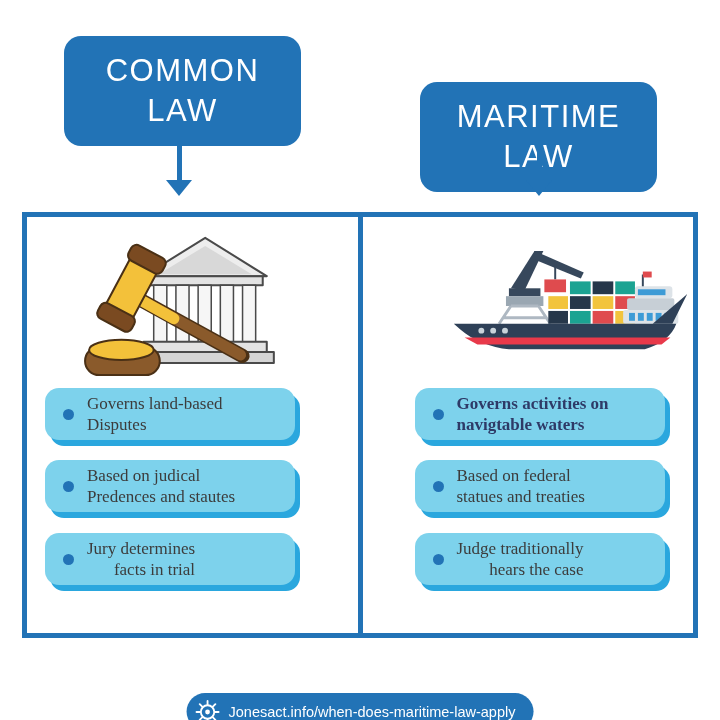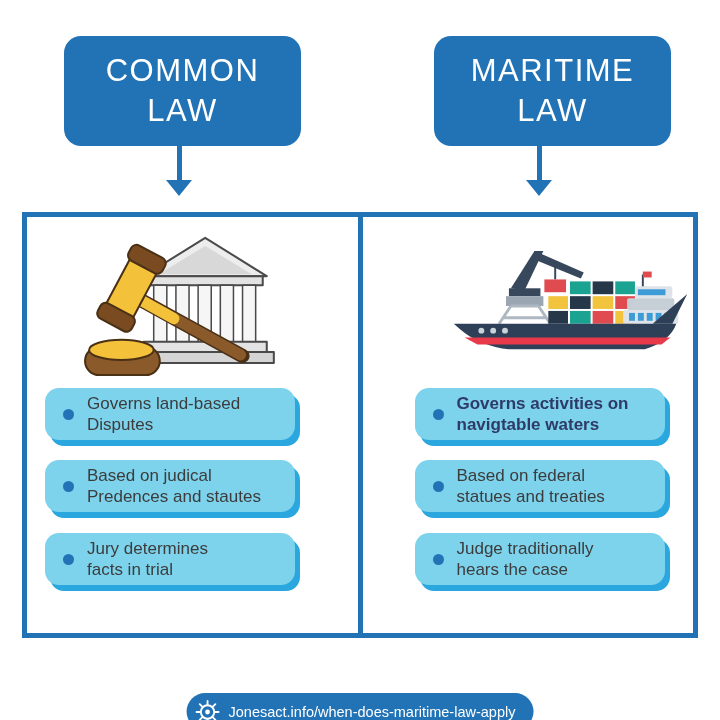--- a/index.html
+++ b/index.html
@@ -4,51 +4,51 @@
 <style>
   * { margin:0; padding:0; box-sizing:border-box; }
   html,body { width:720px; height:720px; background:#ffffff;
     font-family:"Liberation Sans", sans-serif; position:relative; overflow:hidden; }
 
   .header-box { position:absolute; top:36px; width:237px; height:110px;
     background:#2273B6; border-radius:17px; color:#ffffff;
     display:flex; flex-direction:column; align-items:center; justify-content:center;
     font-weight:normal; font-size:31px; letter-spacing:1.5px; line-height:1.28; text-align:center; }
   #header-left  { left:64px; }
-  #header-right { left:434px; }
+  #header-right { left:420px;margin-top:46px; }
   .header-box span { display:block; }
 
   .down-arrow { position:absolute; top:146px; width:26px; }
   .down-arrow .shaft { width:5px; height:34px; background:#2273B6; margin:0 auto; }
   .down-arrow .head { width:0; height:0; border-left:13px solid transparent;
     border-right:13px solid transparent; border-top:16px solid #2273B6; }
   #arrow-left  { left:166px; }
   #arrow-right { left:526px; }
 
   .main-box { position:absolute; left:22px; top:212px; width:676px; height:426px;
     border:5px solid #2273B6; background:#ffffff; display:flex; }
-  .panel-col { position:relative; flex:1 1 0; }
+  .panel-col { position:relative; flex:1 1 0;font-family:Liberation Serif, serif; }
   .divider { width:5px; background:#2273B6; flex:none; }
 
   .illus { position:absolute; }
   #courthouse-illus { left:52px; top:14px; width:212px; height:158px; }
   #ship-illus { left:86px; top:26px; width:238px; height:128px; }
 
   .pill { position:absolute; width:250px; height:52px; background:#7DD2EC;
     border-radius:14px; box-shadow:5px 6px 0 #2AA7DE;
     display:flex; align-items:center; gap:13px; padding:0 10px 0 18px; }
   .pill .dot { width:11px; height:11px; border-radius:50%; background:#2273B6; flex:none; }
   .pill .pill-text { font-size:17px; color:#3C3C3C; line-height:1.26; }
   .pill .pill-text span { display:block; }
   .pill.navy-text .pill-text { color:#2E3A67; font-weight:bold; }
   .col-left  .pill { left:18px; }
   .col-right .pill { left:52px; }
   .pill.row-1 { top:171px; }
   .pill.row-2 { top:243px; }
-  .pill.row-3 { top:316px; }
+  .pill.row-3 { top:316px;text-align:right; }
 
   .footer-pill { position:absolute; top:661px; left:50%; transform:translateX(-50%);
     height:37px; background:#2273B6; border-radius:19px;
     display:flex; align-items:center; gap:8px; padding:0 18px 0 8px;
     color:#ffffff; font-size:14.5px; white-space:nowrap;margin-top:32px; }
   .footer-pill .helm { width:26px; height:26px; flex:none; }
 </style>
 </head>
 <body>
 

